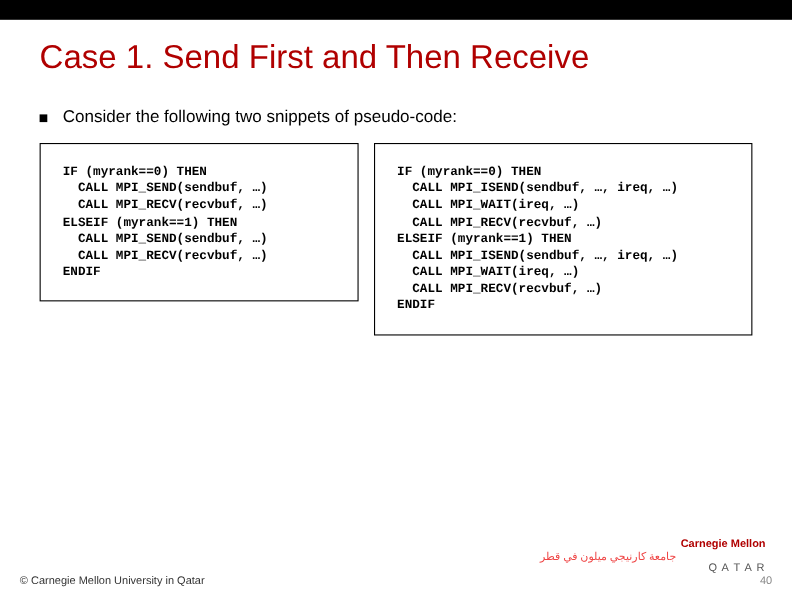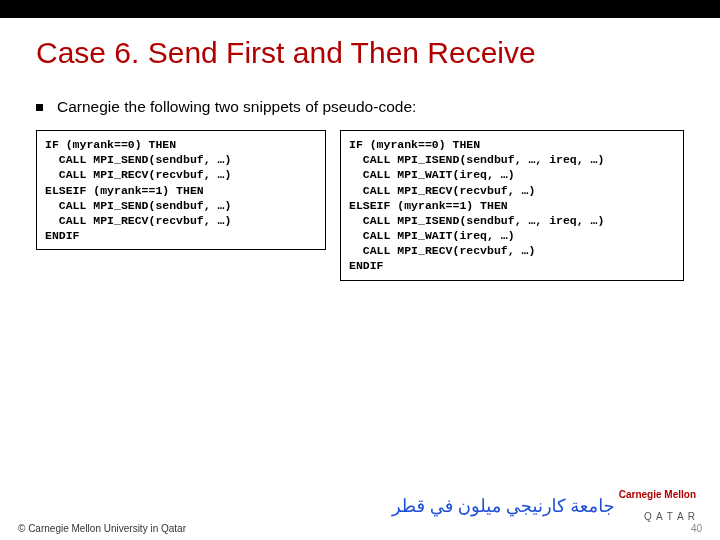--- a/index.html
+++ b/index.html
@@ -62,21 +62,21 @@
     padding: 6px 8px;
     box-sizing: border-box;
   }
   .codebox.left {
     flex: 0 0 290px;
   }
   .codebox.right {
     flex: 1 1 auto;
   }
   pre {
-    margin: 0;
+    margin: 12px;
     font-family: "Courier New", Courier, monospace;
     font-size: 11.5px;
     line-height: 1.32;
     white-space: pre;
     font-weight: bold;
   }
   .footer {
     position: absolute;
     left: 0;
     right: 0;
@@ -109,41 +109,41 @@
     font-weight: bold;
   }
   .logo .q {
     color: #555;
     font-size: 10px;
     letter-spacing: 1px;
     margin-top: 12px;
   }
   .logo .ar {
     font-family: serif;
-    color: #1d4ed8;
-    font-size: 18px;
+    color: #ef4444;
+    font-size: 10px;
   }
   .page {
     color: #888;
     font-size: 10px;
   }
 </style>
 </head>
 <body>
 
 <div class="slide">
   <div class="topbar"></div>
 
-  <div class="title">Case 6. Send First and Then Receive</div>
+  <div class="title">Case 1. Send First and Then Receive</div>
 
   <div class="content">
 
     <div class="bullet">
       <span class="sq"></span>
-      <span class="txt">Carnegie the following two snippets of pseudo-code:</span>
+      <span class="txt">Consider the following two snippets of pseudo-code:</span>
     </div>
 
     <div class="codeboxes">
       <div class="codebox left">
         <pre>IF (myrank==0) THEN
   CALL MPI_SEND(sendbuf, …)
   CALL MPI_RECV(recvbuf, …)
 ELSEIF (myrank==1) THEN
   CALL MPI_SEND(sendbuf, …)
   CALL MPI_RECV(recvbuf, …)

